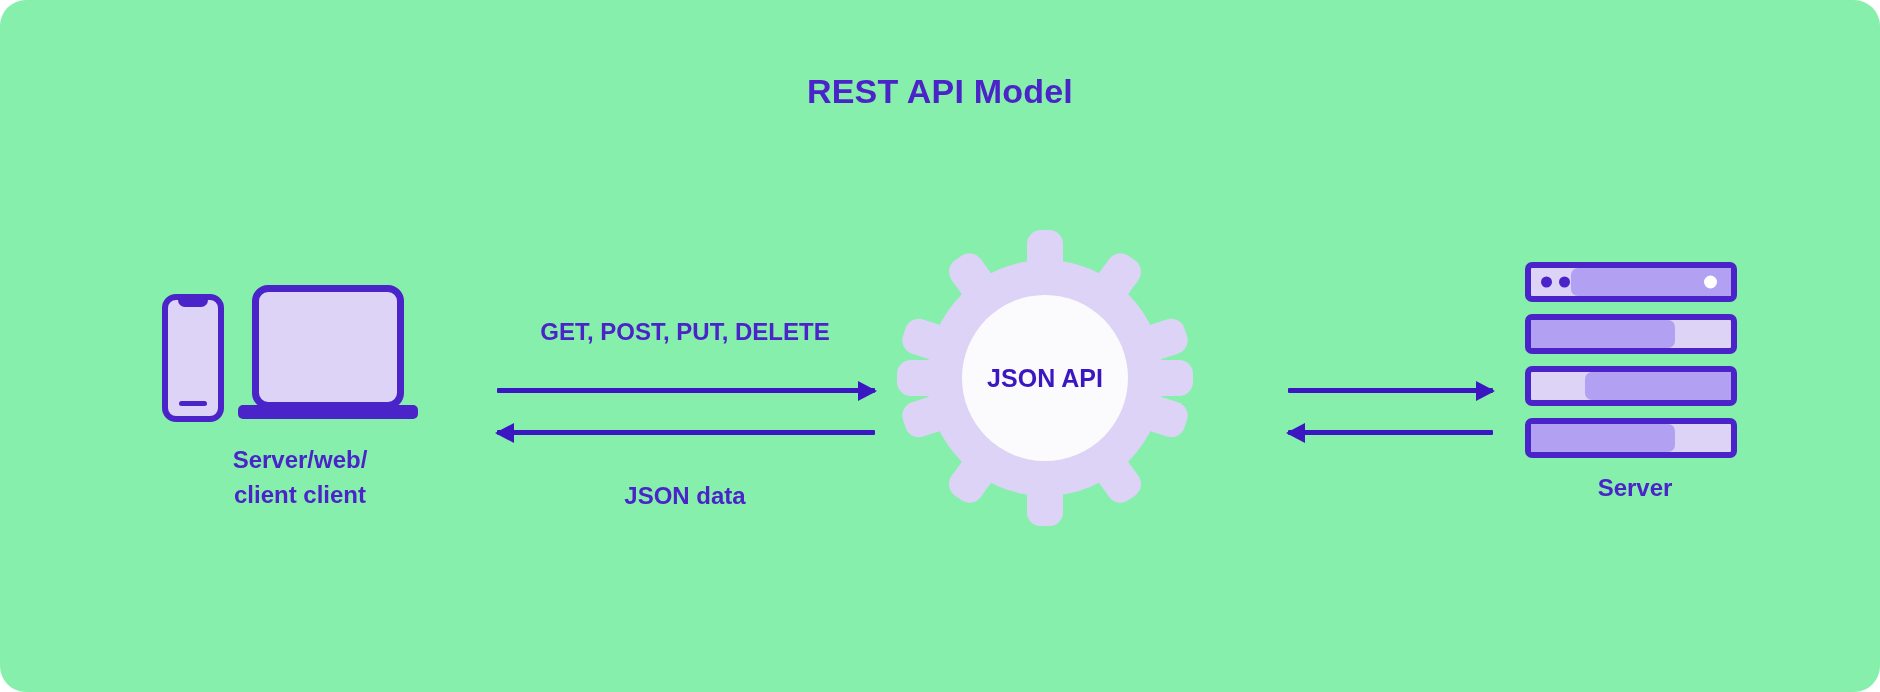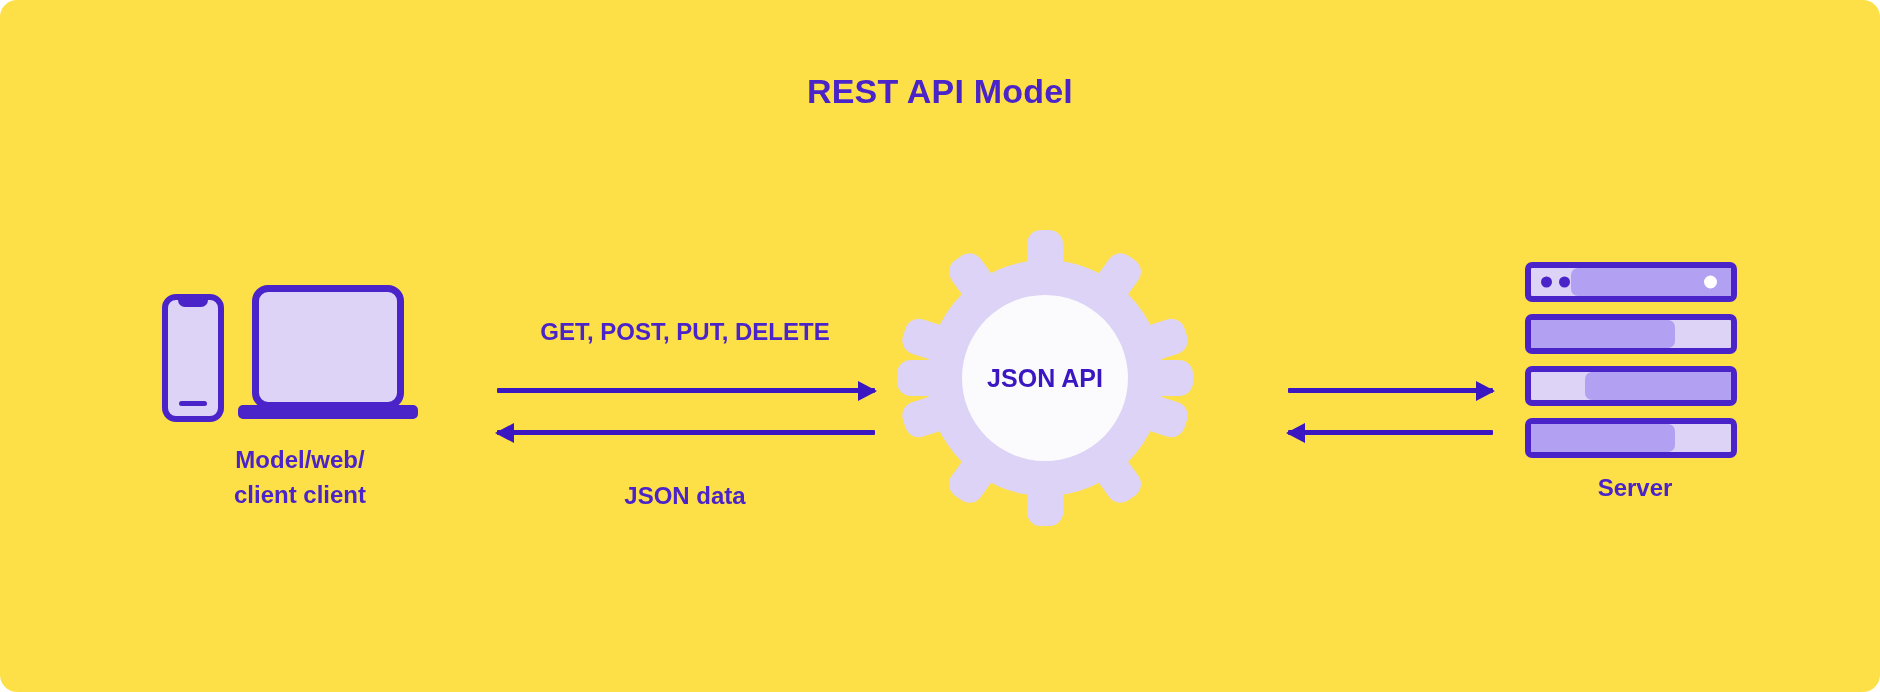--- a/index.html
+++ b/index.html
@@ -11,22 +11,22 @@
     width: 1880px;
     height: 692px;
     overflow: hidden;
     font-family: "Liberation Sans", sans-serif;
   }
 
   #canvas {
     position: relative;
     width: 1880px;
     height: 692px;
-    background: #fde047;
-    border-radius: 17px;
+    background: #86efac;
+    border-radius: 26px;
     box-sizing: border-box;
     overflow: hidden;
   }
 
   
   #diagram-title {
     position: absolute;
     left: 0;
     top: 72px;
     width: 1880px;
@@ -279,21 +279,21 @@
       <div id="phone-notch"></div>
       <div id="phone-home-bar"></div>
     </div>
 
     <div id="laptop-icon">
       <div id="laptop-screen"></div>
       <div id="laptop-base"></div>
     </div>
 
     <div id="client-label">
-      <div>Model/web/</div>
+      <div>Server/web/</div>
       <div>client client</div>
     </div>
   </div>
 
   <div id="label-request">GET, POST, PUT, DELETE</div>
   <div id="label-response">JSON data</div>
 
   <div id="left-arrows">
     <div class="arrow-row" id="left-arrow-request">
       <div class="arrow-line"></div>

